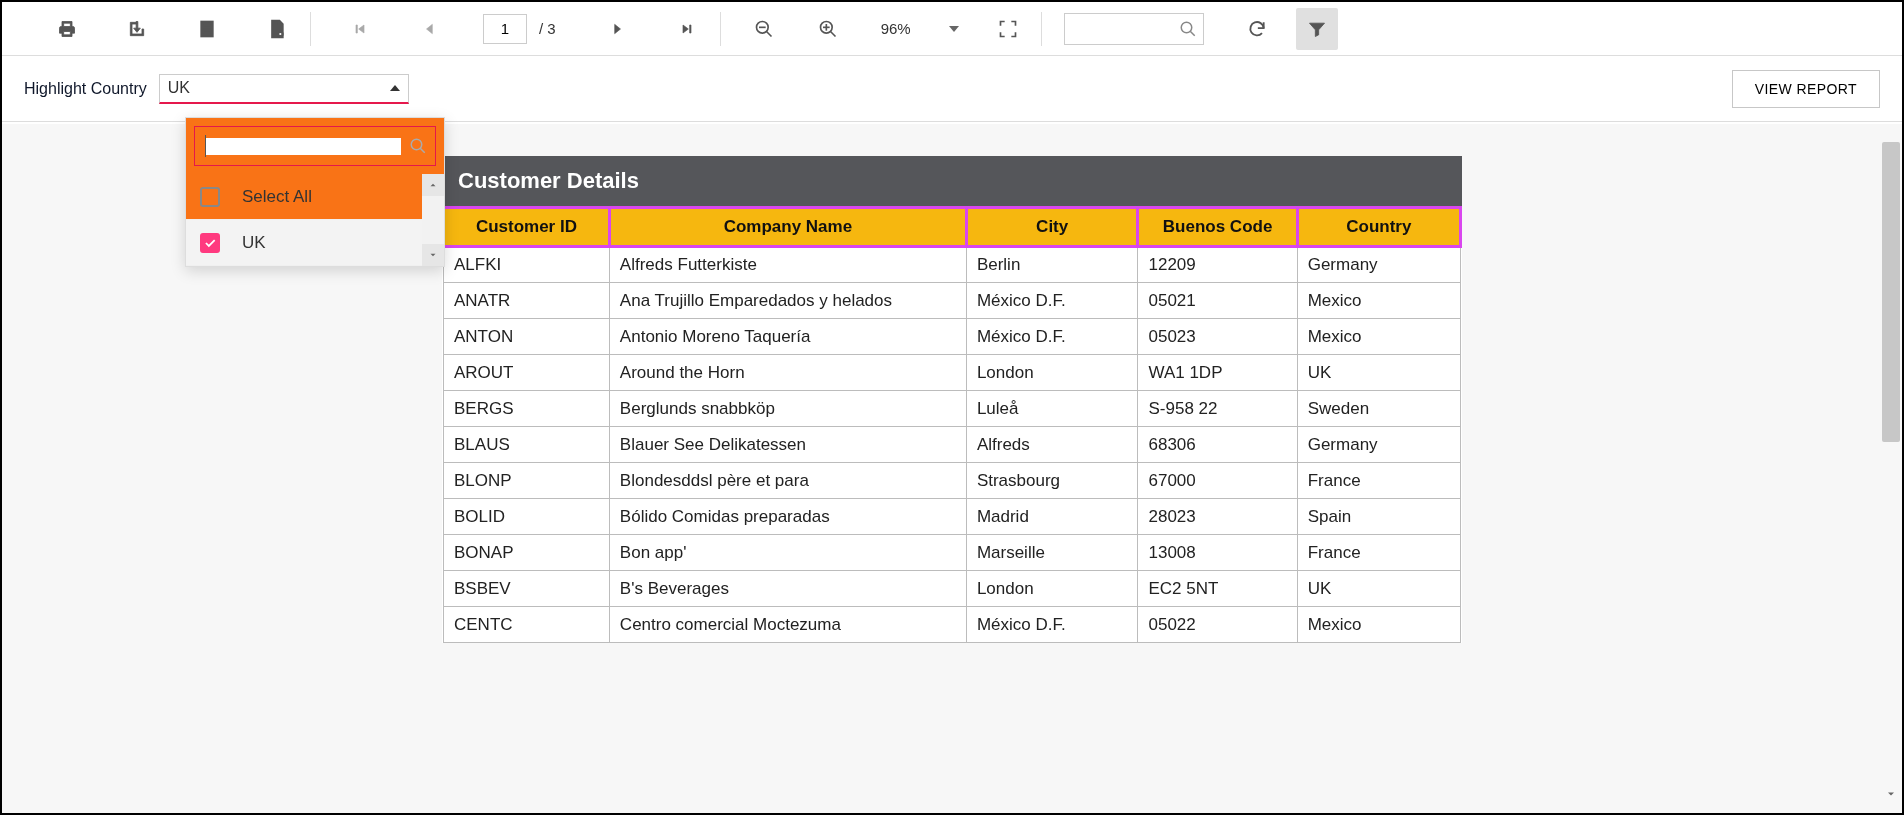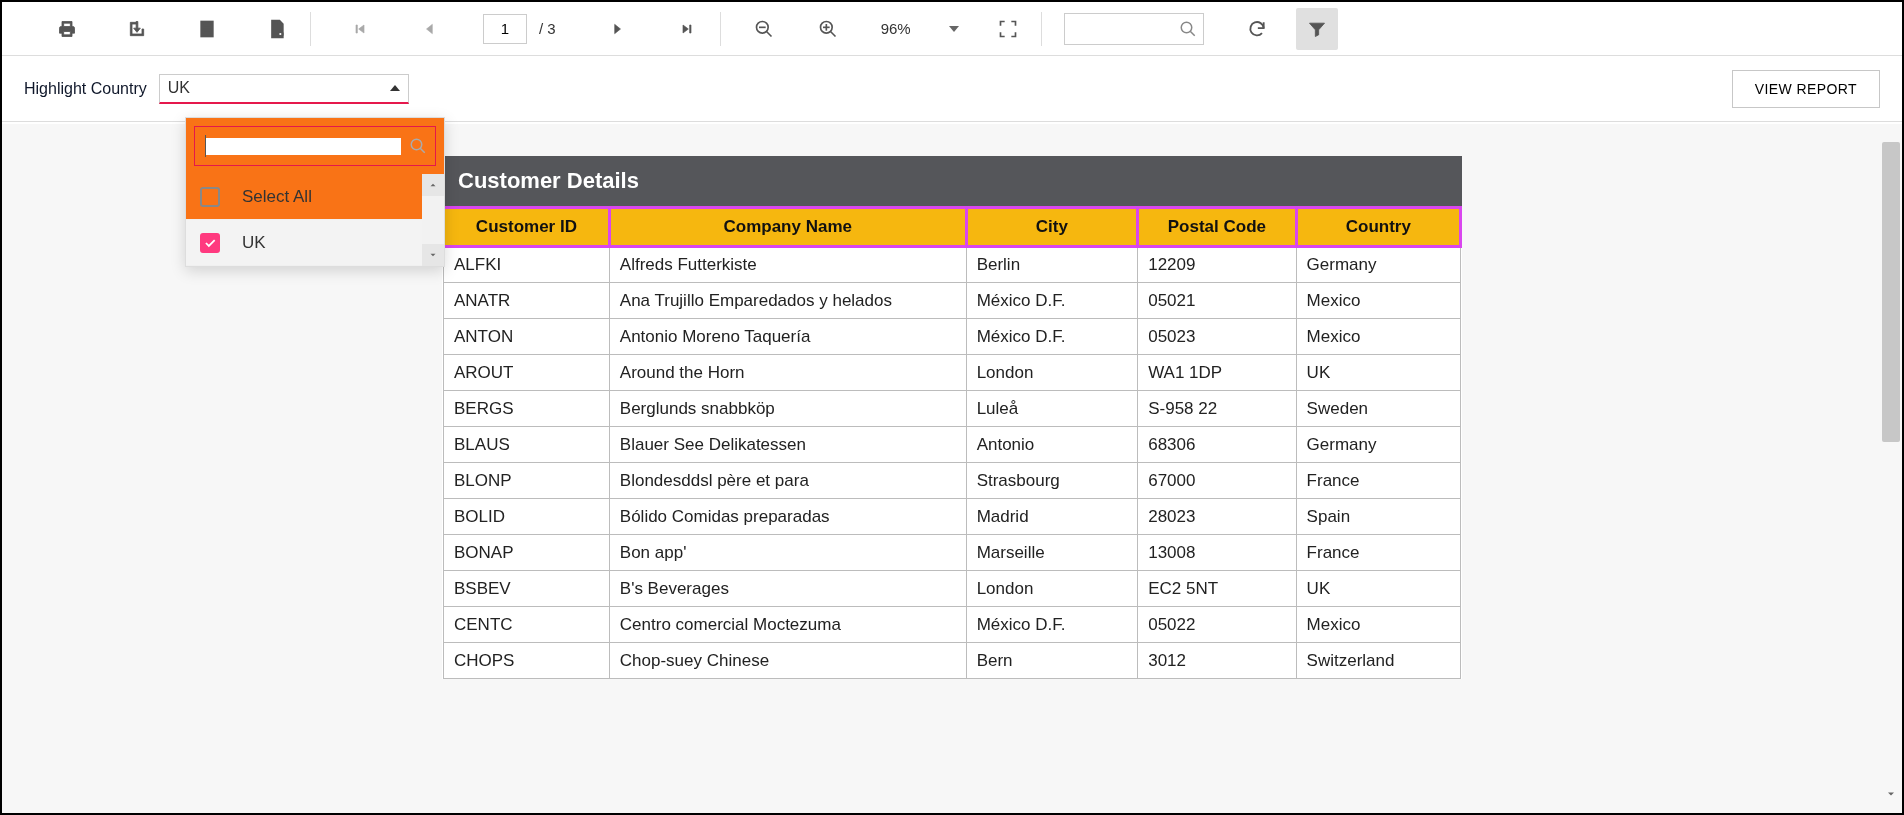--- a/index.html
+++ b/index.html
@@ -195,21 +195,21 @@
 
   <div class="report-area">
     <div class="report-page">
       <div class="report-title">Customer Details</div>
       <table class="grid">
         <thead>
           <tr>
             <th class="col-id">Customer ID</th>
             <th class="col-company">Company Name</th>
             <th class="col-city">City</th>
-            <th class="col-postal">Postal Code</th>
+            <th class="col-postal">Buenos Code</th>
             <th class="col-country">Country</th>
           </tr>
         </thead>
         <tbody id="grid-body">
             <tr>
               <td>ALFKI</td>
               <td>Alfreds Futterkiste</td>
               <td>Berlin</td>
               <td>12209</td>
               <td>Germany</td>
@@ -238,21 +238,21 @@
             <tr>
               <td>BERGS</td>
               <td>Berglunds snabbköp</td>
               <td>Luleå</td>
               <td>S-958 22</td>
               <td>Sweden</td>
             </tr>
             <tr>
               <td>BLAUS</td>
               <td>Blauer See Delikatessen</td>
-              <td>Antonio</td>
+              <td>Alfreds</td>
               <td>68306</td>
               <td>Germany</td>
             </tr>
             <tr>
               <td>BLONP</td>
               <td>Blondesddsl père et para</td>
               <td>Strasbourg</td>
               <td>67000</td>
               <td>France</td>
             </tr>
@@ -276,27 +276,20 @@
               <td>London</td>
               <td>EC2 5NT</td>
               <td>UK</td>
             </tr>
             <tr>
               <td>CENTC</td>
               <td>Centro comercial Moctezuma</td>
               <td>México D.F.</td>
               <td>05022</td>
               <td>Mexico</td>
-            </tr>
-            <tr>
-              <td>CHOPS</td>
-              <td>Chop-suey Chinese</td>
-              <td>Bern</td>
-              <td>3012</td>
-              <td>Switzerland</td>
             </tr>
           </tbody>
       </table>
     </div>
     <div class="report-scroll-v">
       <div class="report-scroll-thumb"></div>
       <div class="report-scroll-arrow down">
         <svg width="12" height="12" viewBox="0 0 24 24">
             <path d="M6 9l6 6 6-6z" fill="#666"></path>
           </svg>

